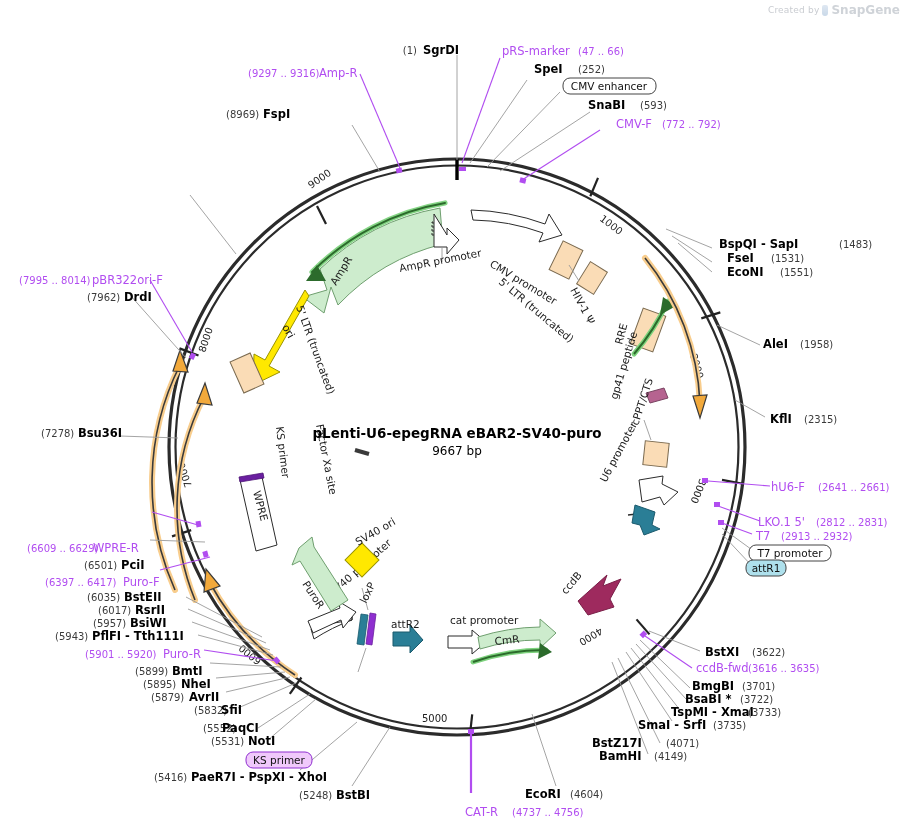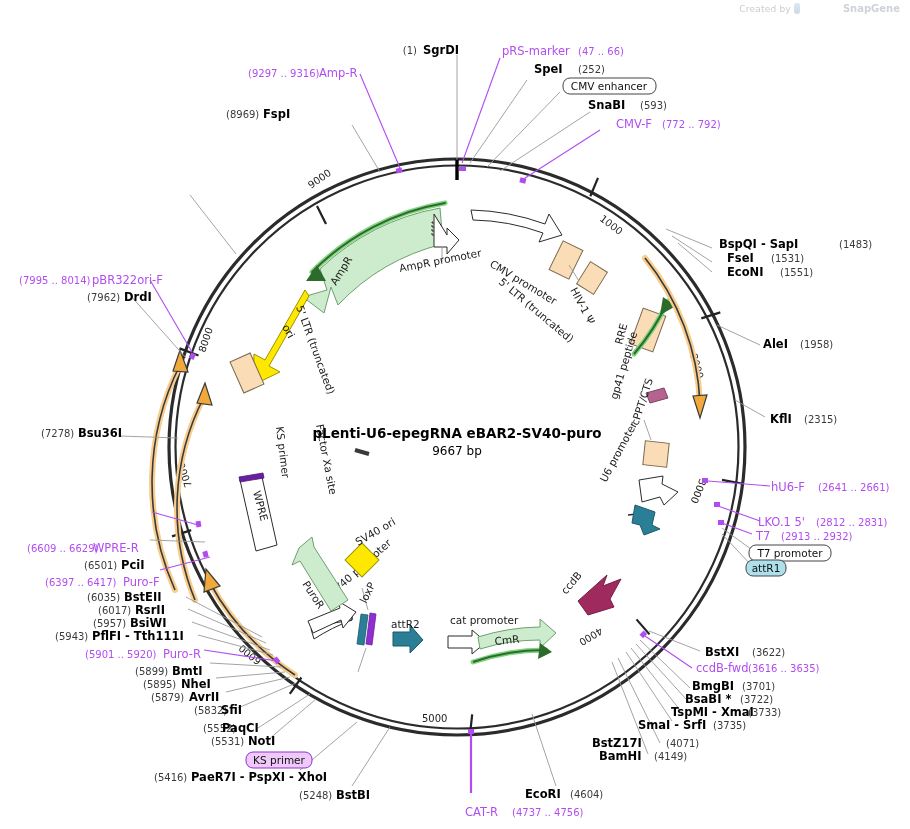--- a/index.html
+++ b/index.html
@@ -12,21 +12,21 @@
   }
   #stage{position:absolute;left:0;top:0;width:910px;height:774px;}
   svg#map{position:absolute;left:0;top:0;width:910px;height:829px;}
 
   .wm{
     position:absolute;right:10px;top:3px;
     font-size:9px;color:#c9ccd1;letter-spacing:.2px;
     display:flex;align-items:center;gap:3px;
     font-family:"DejaVu Sans","Liberation Sans",sans-serif;
   }
-  .wm .sg{color:#cfd3d8;font-weight:600;font-size:10px;letter-spacing:0;margin-left:40px;}
+  .wm .sg{color:#cfd3d8;font-weight:600;font-size:12px;letter-spacing:0;}
   .wm .logo{display:inline-block;width:6px;height:11px;border-radius:2px 2px 3px 3px;
             background:linear-gradient(180deg,#dfe8f2 0%,#c9d8e8 100%);}
 
   
   text{font-family:"DejaVu Sans","Liberation Sans",sans-serif;}
   .enz{font-size:11.5px;font-weight:bold;fill:#000;}
   .pos{font-size:10px;fill:#3a3a3a;}
   .prim{font-size:11.5px;fill:#b14df0;}
   .primpos{font-size:10px;fill:#b14df0;}
   .feat{font-size:10.5px;fill:#1a1a1a;}

